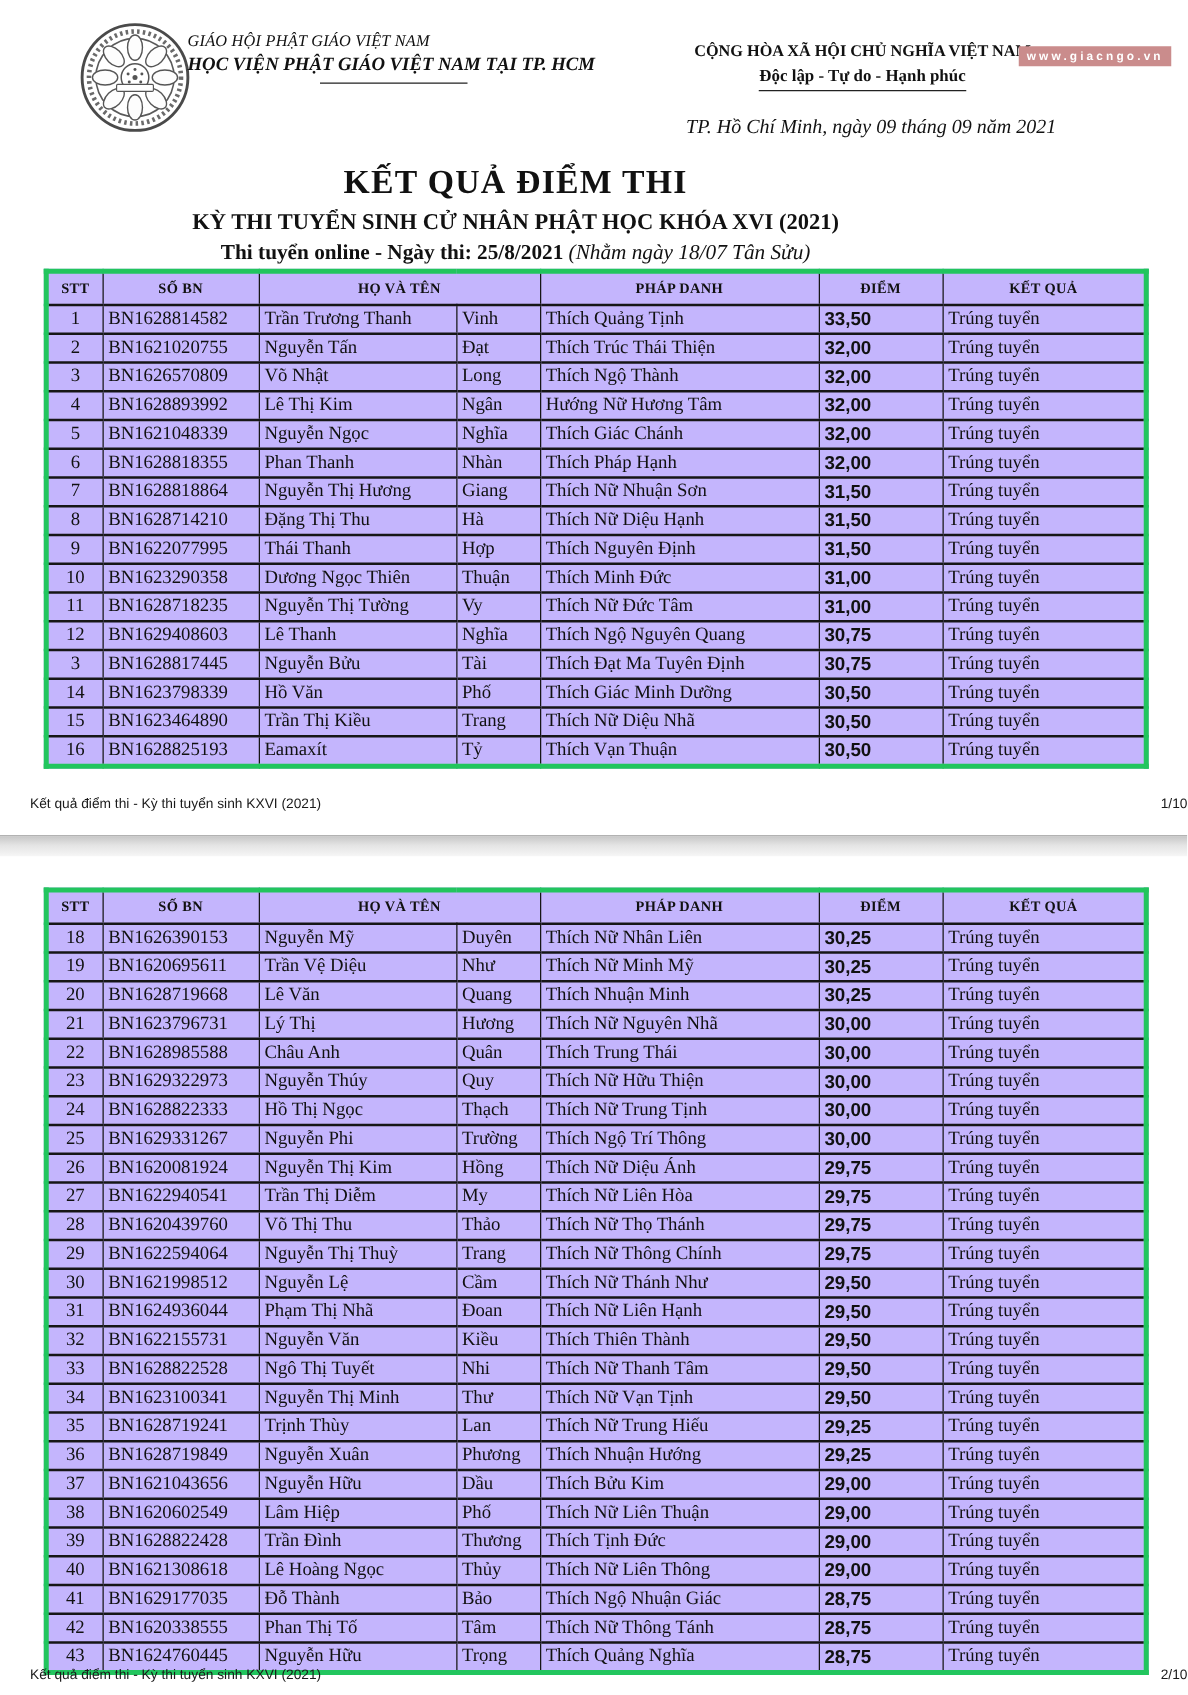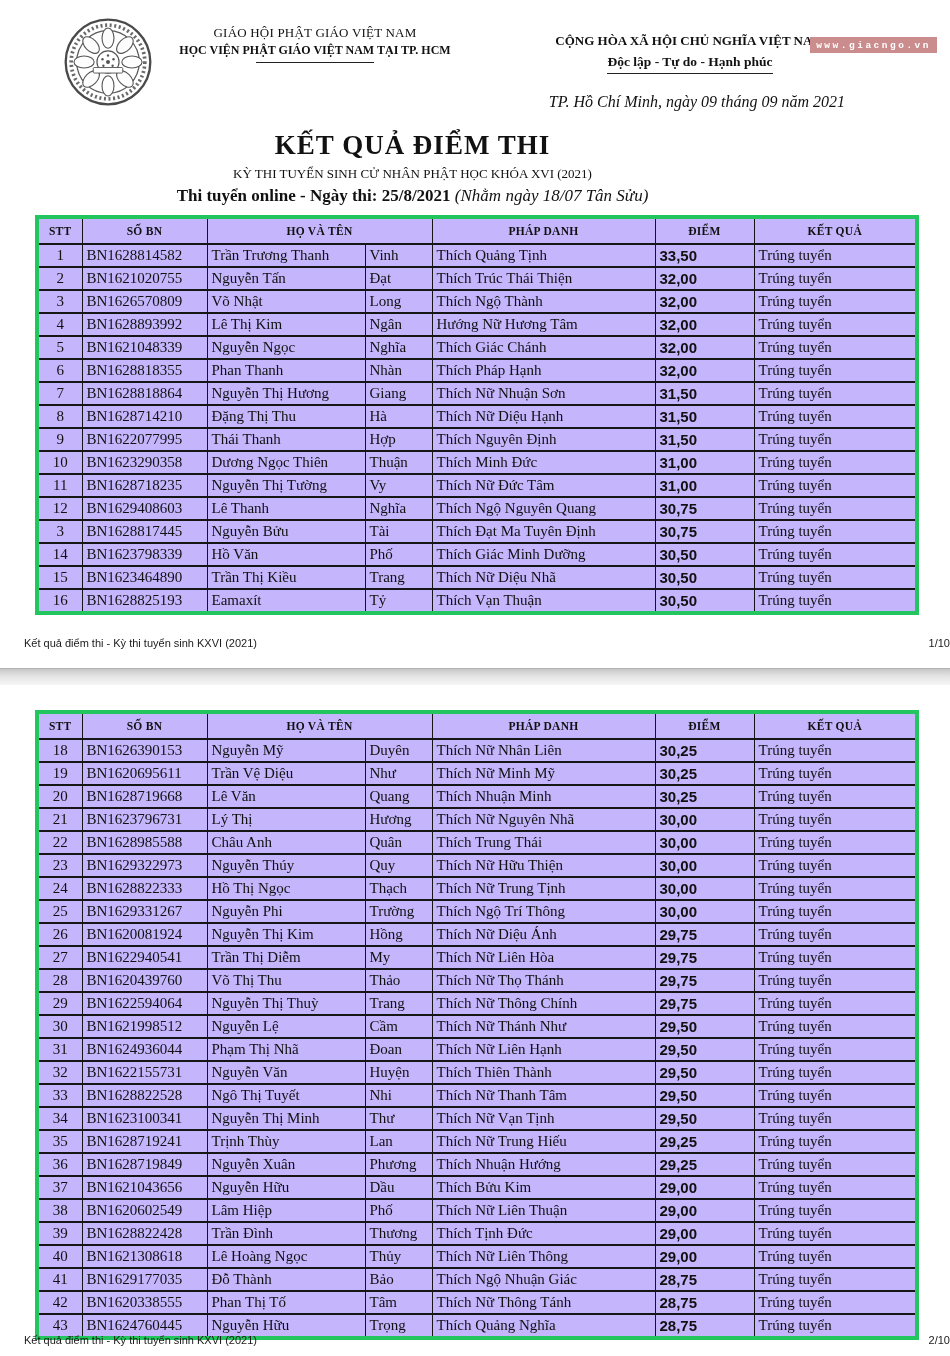--- a/index.html
+++ b/index.html
@@ -3,37 +3,37 @@
 <meta charset="utf-8">
 <style>
   html,body{margin:0;padding:0;background:#ffffff;}
   .screen{position:relative;width:950px;height:1356px;background:#ffffff;overflow:hidden;
           font-family:"Liberation Serif","DejaVu Serif",serif;color:#111;}
   .abs{position:absolute;}
   .b{font-weight:bold;}
   .i{font-style:italic;}
 
   
-  .org-block{left:150px;top:24px;width:330px;text-align:center;line-height:1.35;}
+  .org-block{left:150px;top:24px;width:330px;text-align:left;line-height:1.35;font-style:italic;}
   .org-line1{font-size:13px;letter-spacing:.2px;}
-  .org-line2{font-size:12px;font-weight:bold;}
+  .org-line2{font-size:15px;font-weight:bold;}
   .org-rule{width:118px;border-top:1.5px solid #222;margin:4px auto 0;}
   .republic-block{left:530px;top:32px;width:320px;text-align:center;line-height:1.4;}
   .rep-line1{font-size:13px;font-weight:bold;}
   .rep-line2{font-size:13.5px;font-weight:bold;display:inline-block;
              border-bottom:1.5px solid #222;padding-bottom:1px;}
   .watermark{right:13px;top:37px;background:#ca8c8c;color:#fff;
-             font-family:Liberation Mono, monospace;font-size:9.5px;font-weight:bold;
+             font-family:Liberation Sans, sans-serif;font-size:9.5px;font-weight:bold;
              letter-spacing:2.5px;padding:3px 6px 2px;}
   .dateline{right:105px;top:93px;font-size:16px;font-style:italic;}
 
   
   .titles{left:0;top:130px;width:825px;text-align:center;line-height:1.15;}
   .t1{font-size:27px;font-weight:bold;letter-spacing:1px;}
-  .t2{font-size:13px;font-weight:normal;margin-top:6px;}
+  .t2{font-size:18px;font-weight:bold;margin-top:6px;}
   .t3{font-size:17px;margin-top:4px;}
 
   
   table.results{border-collapse:collapse;table-layout:fixed;width:880px;background:#c4b5fd;
                 border:4px solid #22c55e;}
   table.results th{border:1px solid #161616;border-bottom-width:2px;height:24px;
                    font-size:11.5px;font-weight:bold;letter-spacing:.3px;text-align:center;
                    padding:0 2px;overflow:hidden;}
   table.results td{border:1px solid #161616;border-top-width:2px;height:21px;
                    font-size:15px;padding:0 4px;white-space:nowrap;overflow:hidden;}
@@ -427,21 +427,21 @@
           <td>Phạm Thị Nhã</td>
           <td>Đoan</td>
           <td>Thích Nữ Liên Hạnh</td>
           <td class="cell-diem">29,50</td>
           <td>Trúng tuyển</td>
         </tr>
         <tr>
           <td class="cell-stt">32</td>
           <td>BN1622155731</td>
           <td>Nguyễn Văn</td>
-          <td>Huyện</td>
+          <td>Kiều</td>
           <td>Thích Thiên Thành</td>
           <td class="cell-diem">29,50</td>
           <td>Trúng tuyển</td>
         </tr>
         <tr>
           <td class="cell-stt">33</td>
           <td>BN1628822528</td>
           <td>Ngô Thị Tuyết</td>
           <td>Nhi</td>
           <td>Thích Nữ Thanh Tâm</td>

